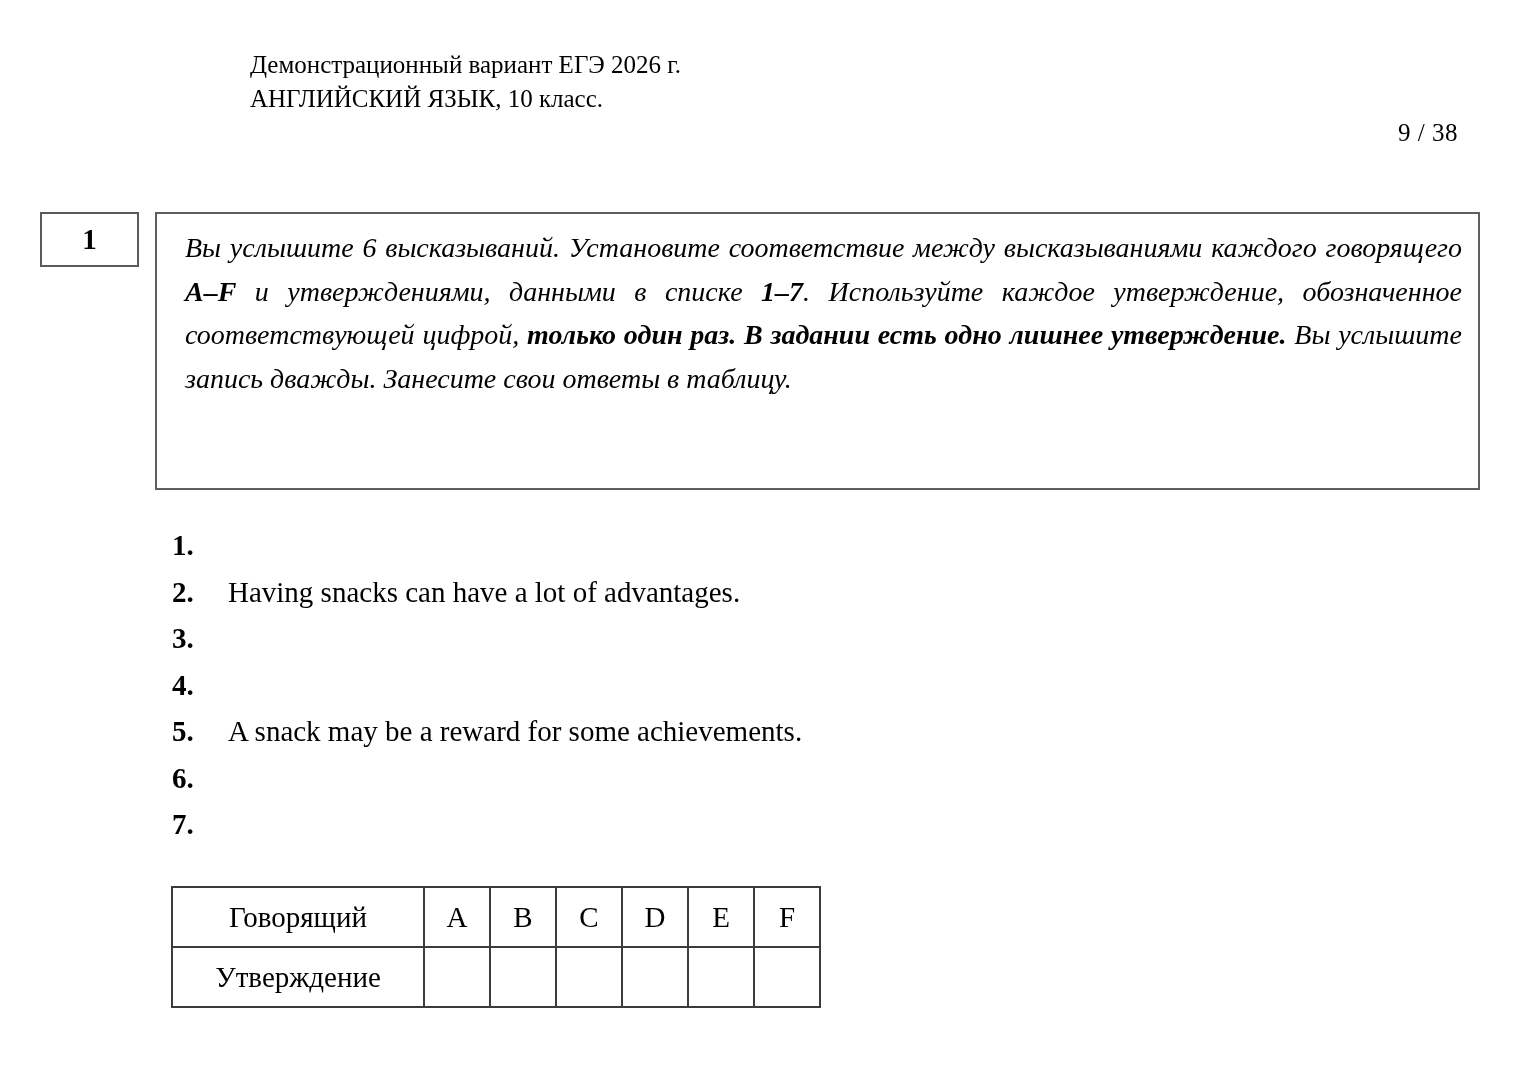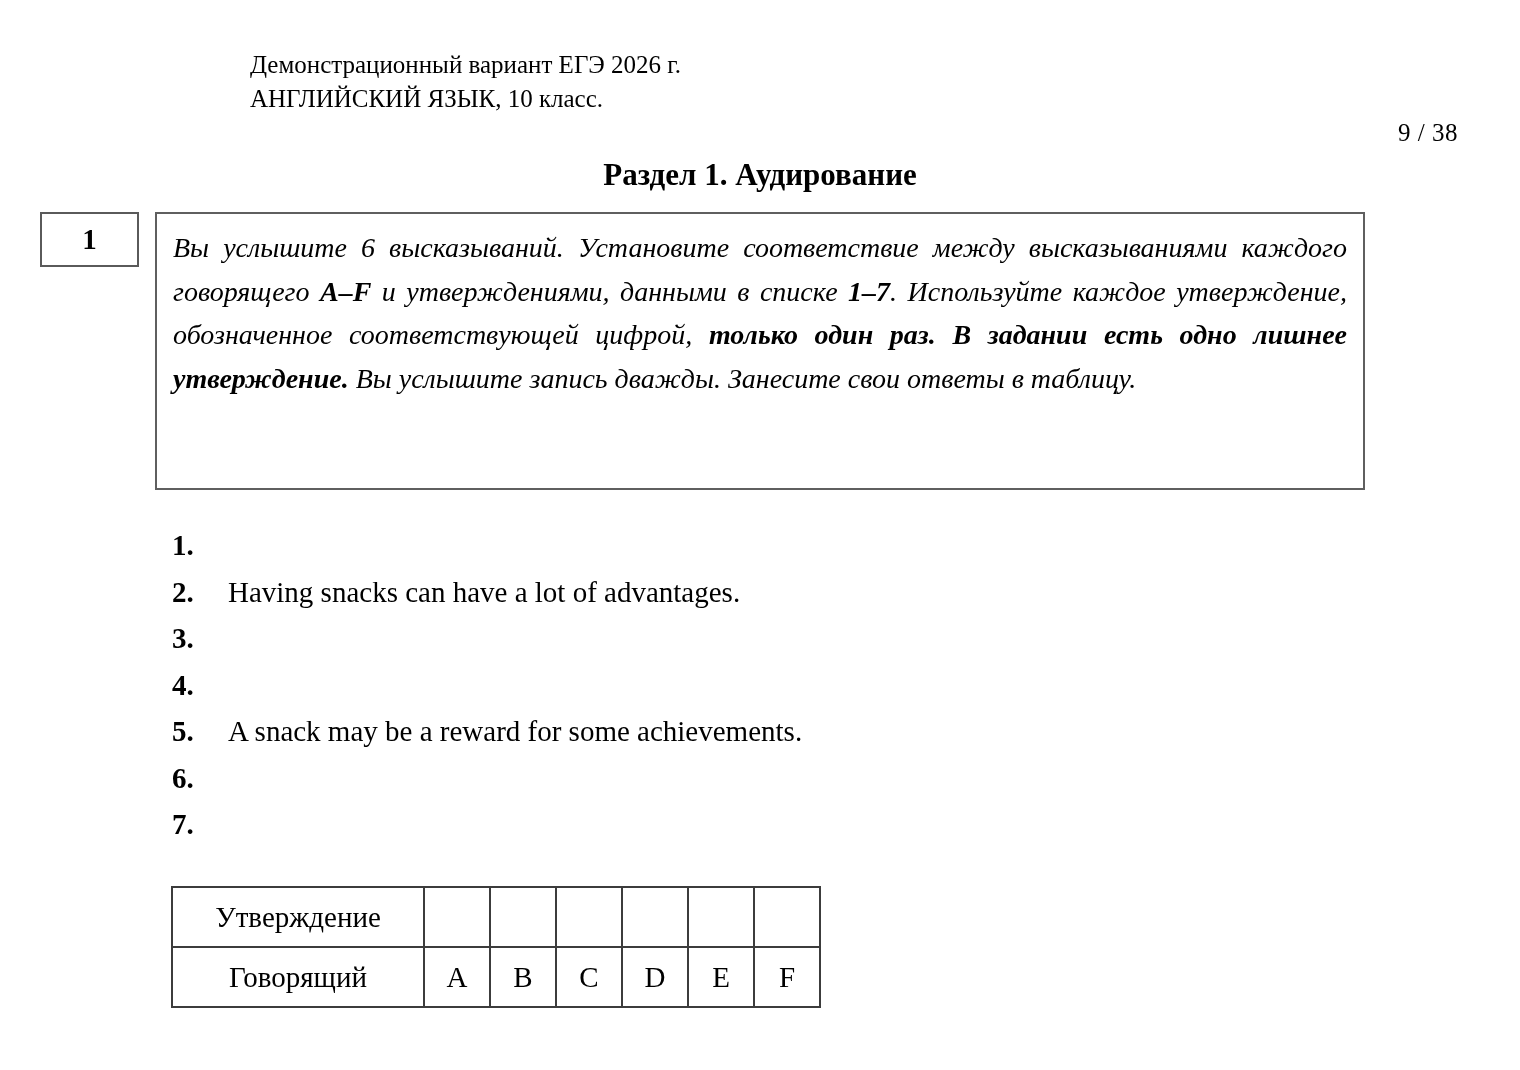--- a/index.html
+++ b/index.html
@@ -88,26 +88,26 @@
     position: absolute;
     inset: 2px;
     border: 1px solid #ffffff;
     pointer-events: none;
   }
 
   .instruction-box {
     position: absolute;
     left: 115px;
     top: 0;
-    width: 1210px;
+    width: 1325px;
     min-height: 278px;
     box-sizing: border-box;
     border: 2px solid #5f5f5f;
     background: #ffffff;
-    padding: 12px 16px 10px 16px;
+    padding: 12px 16px 10px 28px;
   }
   .instruction-text {
     font-size: 28px;
     line-height: 43.5px;
     font-style: italic;
     text-align: justify;
     text-justify: inter-word;
     hyphens: none;
     margin: 0;
   }
@@ -174,21 +174,20 @@
 <body>
 
 <div class="page">
 
   <div class="page-header">
     <span class="hdr-variant">Демонстрационный вариант ЕГЭ 2026 г.</span>
     <span class="hdr-subject">АНГЛИЙСКИЙ ЯЗЫК, 10 класс.</span>
     <span class="hdr-pageno">9 / 38</span>
   </div>
 
-  <div class="section-title">Раздел 1. Аудирование</div>
 
   <div class="task-row">
 
     <div class="task-number-box">
       <span class="inner-rule"></span>
       <span>1</span>
     </div>
 
     <div class="instruction-box">
       <p class="instruction-text"><span>Вы услышите 6 высказываний. Установите соответствие между высказываниями каждого говорящего </span><span class="strong">A–F</span><span> и утверждениями, данными в списке </span><span class="strong">1–7</span><span>. Используйте каждое утверждение, обозначенное соответствующей цифрой, </span><span class="strong">только один раз. В задании есть одно лишнее утверждение.</span><span> Вы услышите запись дважды. Занесите свои ответы в таблицу.</span></p>
@@ -218,35 +217,35 @@
       <span class="statement-num">6.</span>
     </div>
     <div class="statement-item">
       <span class="statement-num">7.</span>
     </div>
   </div>
 
   <div class="answer-table-wrap">
     <table class="answer-table">
       <tbody>
-        <tr>
-          <td class="row-label">Утверждение</td>
-          <td class="answer-cell"></td>
-          <td class="answer-cell"></td>
-          <td class="answer-cell"></td>
-          <td class="answer-cell"></td>
-          <td class="answer-cell"></td>
-          <td class="answer-cell"></td>
-        </tr>
         <tr>
           <td class="row-label">Говорящий</td>
           <td class="letter-cell">A</td>
           <td class="letter-cell">B</td>
           <td class="letter-cell">C</td>
           <td class="letter-cell">D</td>
           <td class="letter-cell">E</td>
           <td class="letter-cell">F</td>
         </tr>
+        <tr>
+          <td class="row-label">Утверждение</td>
+          <td class="answer-cell"></td>
+          <td class="answer-cell"></td>
+          <td class="answer-cell"></td>
+          <td class="answer-cell"></td>
+          <td class="answer-cell"></td>
+          <td class="answer-cell"></td>
+        </tr>
       </tbody>
     </table>
   </div>
 
 </div>
 
 </body></html>

